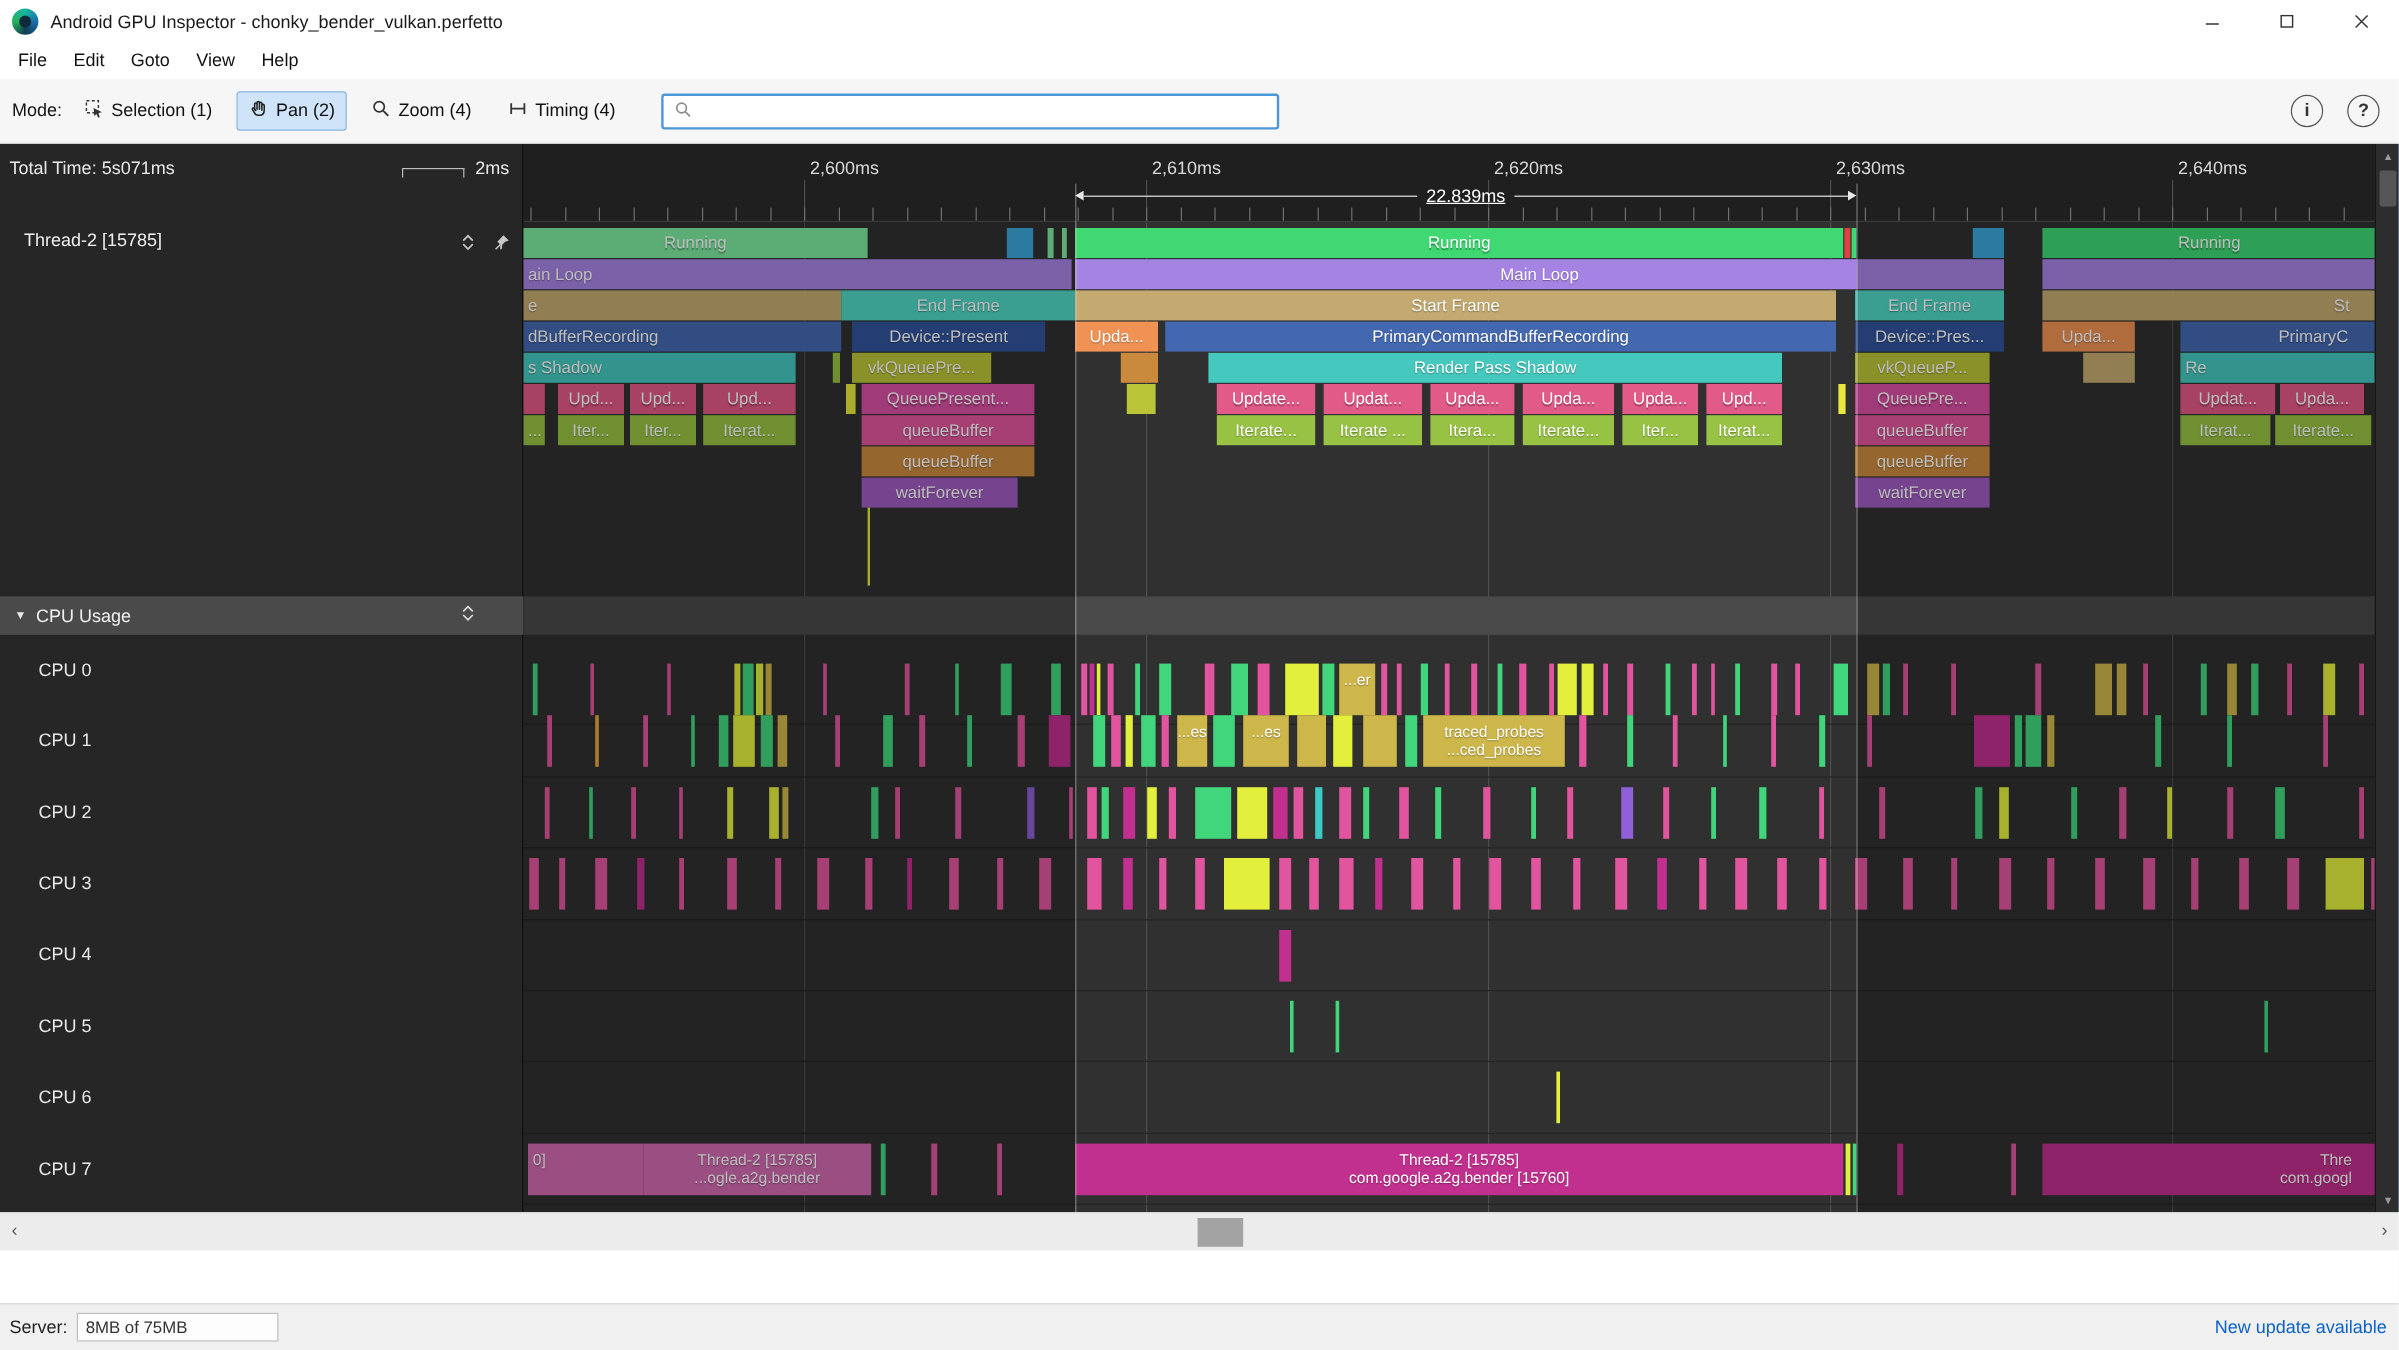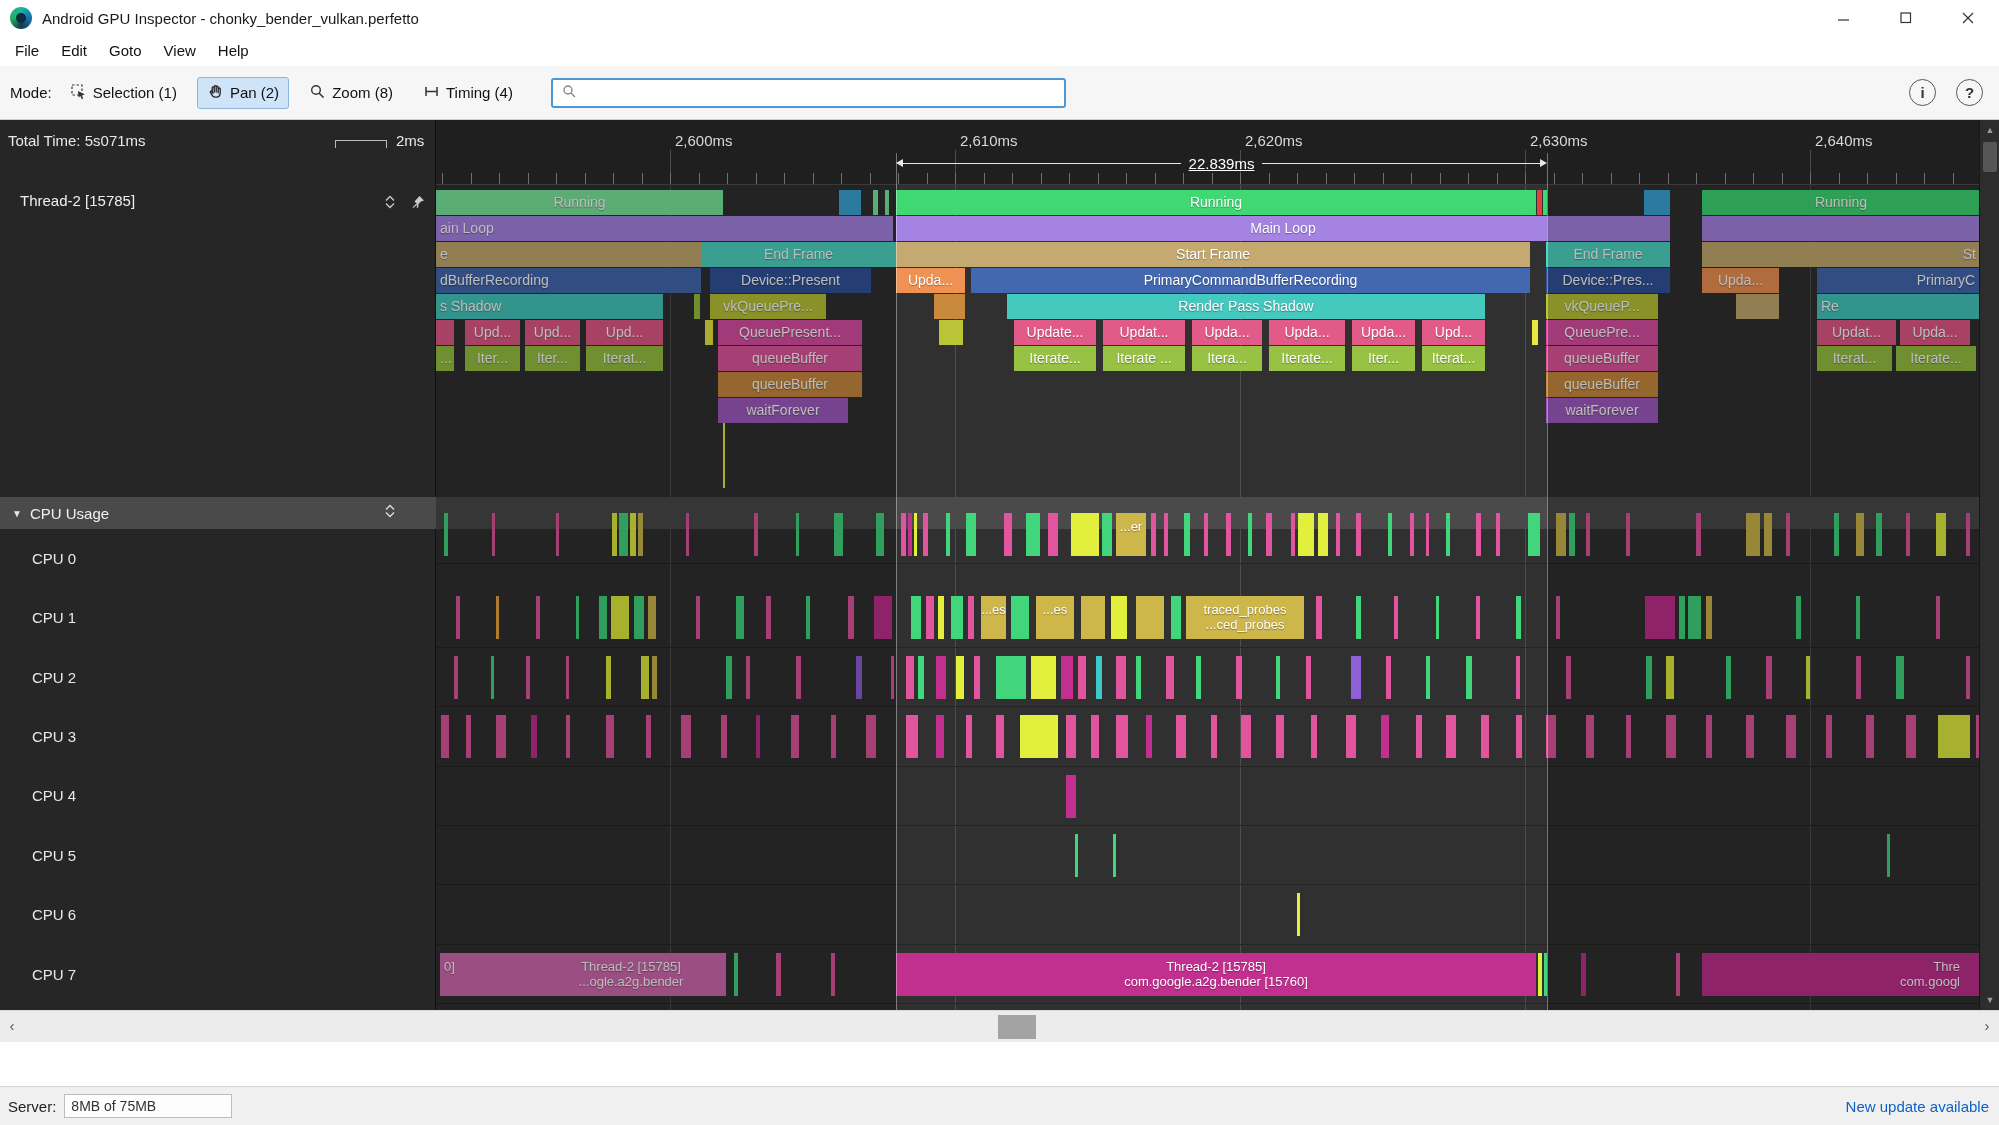--- a/index.html
+++ b/index.html
@@ -55,21 +55,21 @@
   #measure{position:absolute;top:33px;height:20px;display:flex;align-items:center;z-index:46;color:#fff;font-size:15px}
   .mline{flex:1;height:1px;background:#e8e8e8}
   .mtext{padding:0 8px;white-space:nowrap}
   .tri-l{width:0;height:0;border-top:4px solid transparent;border-bottom:4px solid transparent;border-right:7px solid #e8e8e8}
   .tri-r{width:0;height:0;border-top:4px solid transparent;border-bottom:4px solid transparent;border-left:7px solid #e8e8e8}
   .dim{position:absolute;top:65px;height:825px;background:rgba(0,0,0,0.26);z-index:40;pointer-events:none}
   .sel-edge{position:absolute;top:33px;height:857px;width:1px;background:rgba(255,255,255,0.38);z-index:45;pointer-events:none}
   #thread-rows,#cpu-rows{position:absolute;inset:0;z-index:5}
   .span{position:absolute;height:25px;overflow:hidden;white-space:nowrap;color:#fff;font-size:14px;line-height:25px;text-align:center;text-shadow:0 1px 1px rgba(0,0,0,.35);z-index:5}
   .span.a-left{text-align:left;padding-left:4px}
-  .span.a-right{text-align:right;padding-right:4px}
+  .span.a-right{text-align:right;padding-right:22px}
   .vline{position:absolute;width:2px;z-index:6}
   .cpu-row{position:absolute;left:0;width:1543px;height:59.4px;border-bottom:1px solid #242424;z-index:5}
   .slice{position:absolute;top:8px;height:43px;overflow:hidden;color:#fff;font-size:13px;text-align:center;z-index:5;text-shadow:0 1px 1px rgba(0,0,0,.35)}
   .slice .sl{line-height:15px;white-space:nowrap}
   .slice .sl:first-child{margin-top:6px}
   .slice.a-left{text-align:left;padding-left:4px}
   .slice.a-right{text-align:right;padding-right:20px}
 
   
   #vscroll{position:absolute;left:1979px;top:0;width:20px;height:890px;background:#2d2d2d;border-left:1px solid #171717;z-index:70}
@@ -140,21 +140,21 @@
       <span><svg width="17" height="17" viewBox="0 0 17 17">
             <path d="M5.2 9.5 V4.8 a1 1 0 0 1 2 0 V9 M7.2 8.5 V3.6 a1 1 0 0 1 2 0 V9 M9.2 8.8 V4.2 a1 1 0 0 1 2 0 V9.5 M11.2 9.8 V6 a1 1 0 0 1 2 0 v3.5 c0 2.8 -1.2 4.6 -3.8 4.6 h-1.2 c-1.6 0 -2.6 -0.7 -3.3 -2.2 L3.4 9.4 a1 1 0 0 1 1.8 -0.9 l0.9 1.6" fill="none" stroke="#222" stroke-width="1.3" stroke-linecap="round" stroke-linejoin="round"></path>
           </svg></span>
       <span>Pan (2)</span>
     </button>
     <button class="mode-btn">
       <span><svg width="17" height="17">
             <circle cx="7" cy="7" r="4.3" fill="none" stroke="#333" stroke-width="1.4"></circle>
             <line x1="10.2" y1="10.2" x2="14.5" y2="14.5" stroke="#333" stroke-width="1.6"></line>
           </svg></span>
-      <span>Zoom (8)</span>
+      <span>Zoom (4)</span>
     </button>
     <button class="mode-btn">
       <span><svg width="17" height="17">
             <path d="M3 4 V13 M14 4 V13 M3 8.5 H14" stroke="#333" stroke-width="1.5" fill="none"></path>
           </svg></span>
       <span>Timing (4)</span>
     </button>
     <div class="searchbox">
       <span><svg width="16" height="16">
             <circle cx="7" cy="7" r="4" fill="none" stroke="#8a8a8a" stroke-width="1.4"></circle>
@@ -278,21 +278,21 @@
           <div class="span" style="left: 986px; width: 63px; top: 226px; background: rgb(151, 194, 67);">Iterat...</div>
           <div class="span" style="left: 1110px; width: 112px; top: 226px; background: rgb(224, 85, 157);">queueBuffer</div>
           <div class="span" style="left: 1381px; width: 75px; top: 226px; background: rgb(151, 194, 67);">Iterat...</div>
           <div class="span" style="left: 1460px; width: 80px; top: 226px; background: rgb(151, 194, 67);">Iterate...</div>
           <div class="span" style="left: 282px; width: 144px; top: 252px; background: rgb(201, 138, 61);">queueBuffer</div>
           <div class="span" style="left: 1110px; width: 112px; top: 252px; background: rgb(201, 138, 61);">queueBuffer</div>
           <div class="span" style="left: 282px; width: 130px; top: 278px; background: rgb(160, 92, 194);">waitForever</div>
           <div class="span" style="left: 1110px; width: 112px; top: 278px; background: rgb(160, 92, 194);">waitForever</div>
         </div>
       <div id="cpu-rows">
-          <div class="cpu-row" style="top: 385px;">
+          <div class="cpu-row" style="top: 425px;">
             <div class="slice" style="left: 8px; width: 4px; background: rgb(66, 214, 124);"></div>
             <div class="slice" style="left: 56px; width: 3px; background: rgb(224, 85, 157);"></div>
             <div class="slice" style="left: 120px; width: 3px; background: rgb(224, 85, 157);"></div>
             <div class="slice" style="left: 176px; width: 5px; background: rgb(226, 239, 61);"></div>
             <div class="slice" style="left: 183px; width: 9px; background: rgb(66, 214, 124);"></div>
             <div class="slice" style="left: 194px; width: 6px; background: rgb(226, 239, 61);"></div>
             <div class="slice" style="left: 202px; width: 5px; background: rgb(205, 182, 74);"></div>
             <div class="slice" style="left: 250px; width: 3px; background: rgb(224, 85, 157);"></div>
             <div class="slice" style="left: 318px; width: 4px; background: rgb(224, 85, 157);"></div>
             <div class="slice" style="left: 360px; width: 3px; background: rgb(66, 214, 124);"></div>

